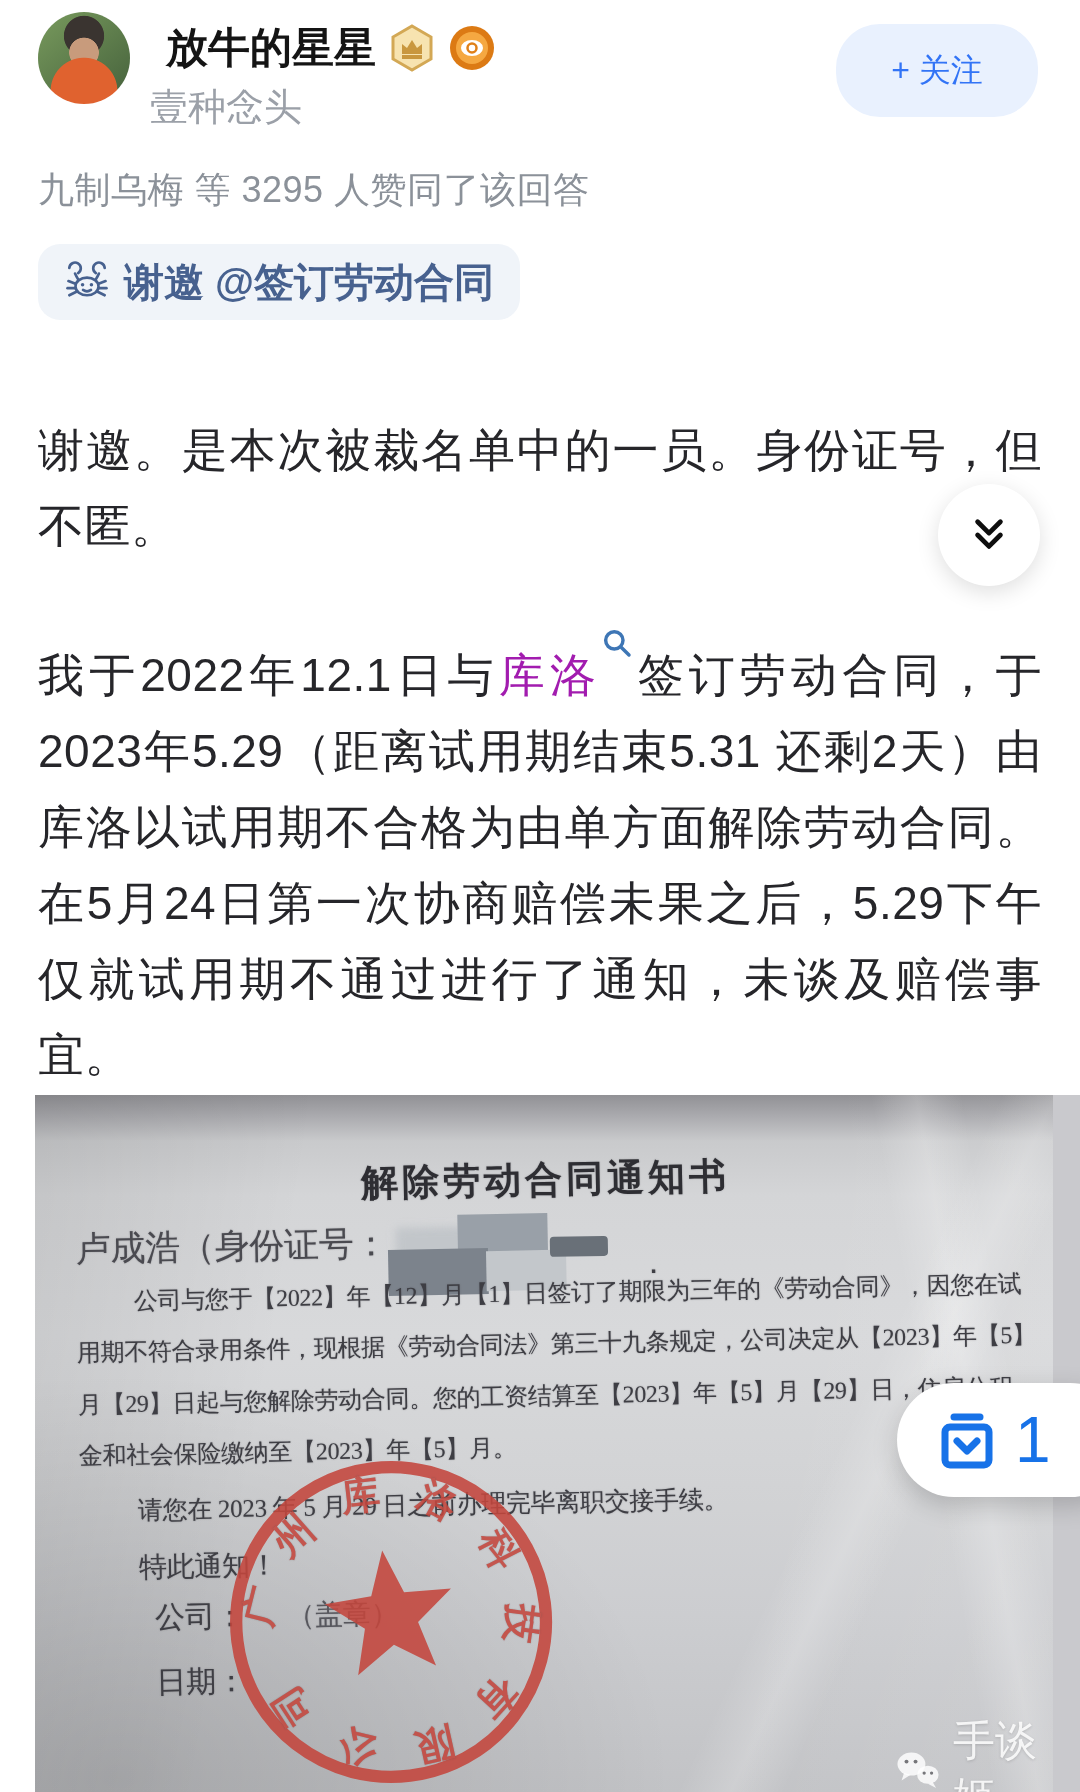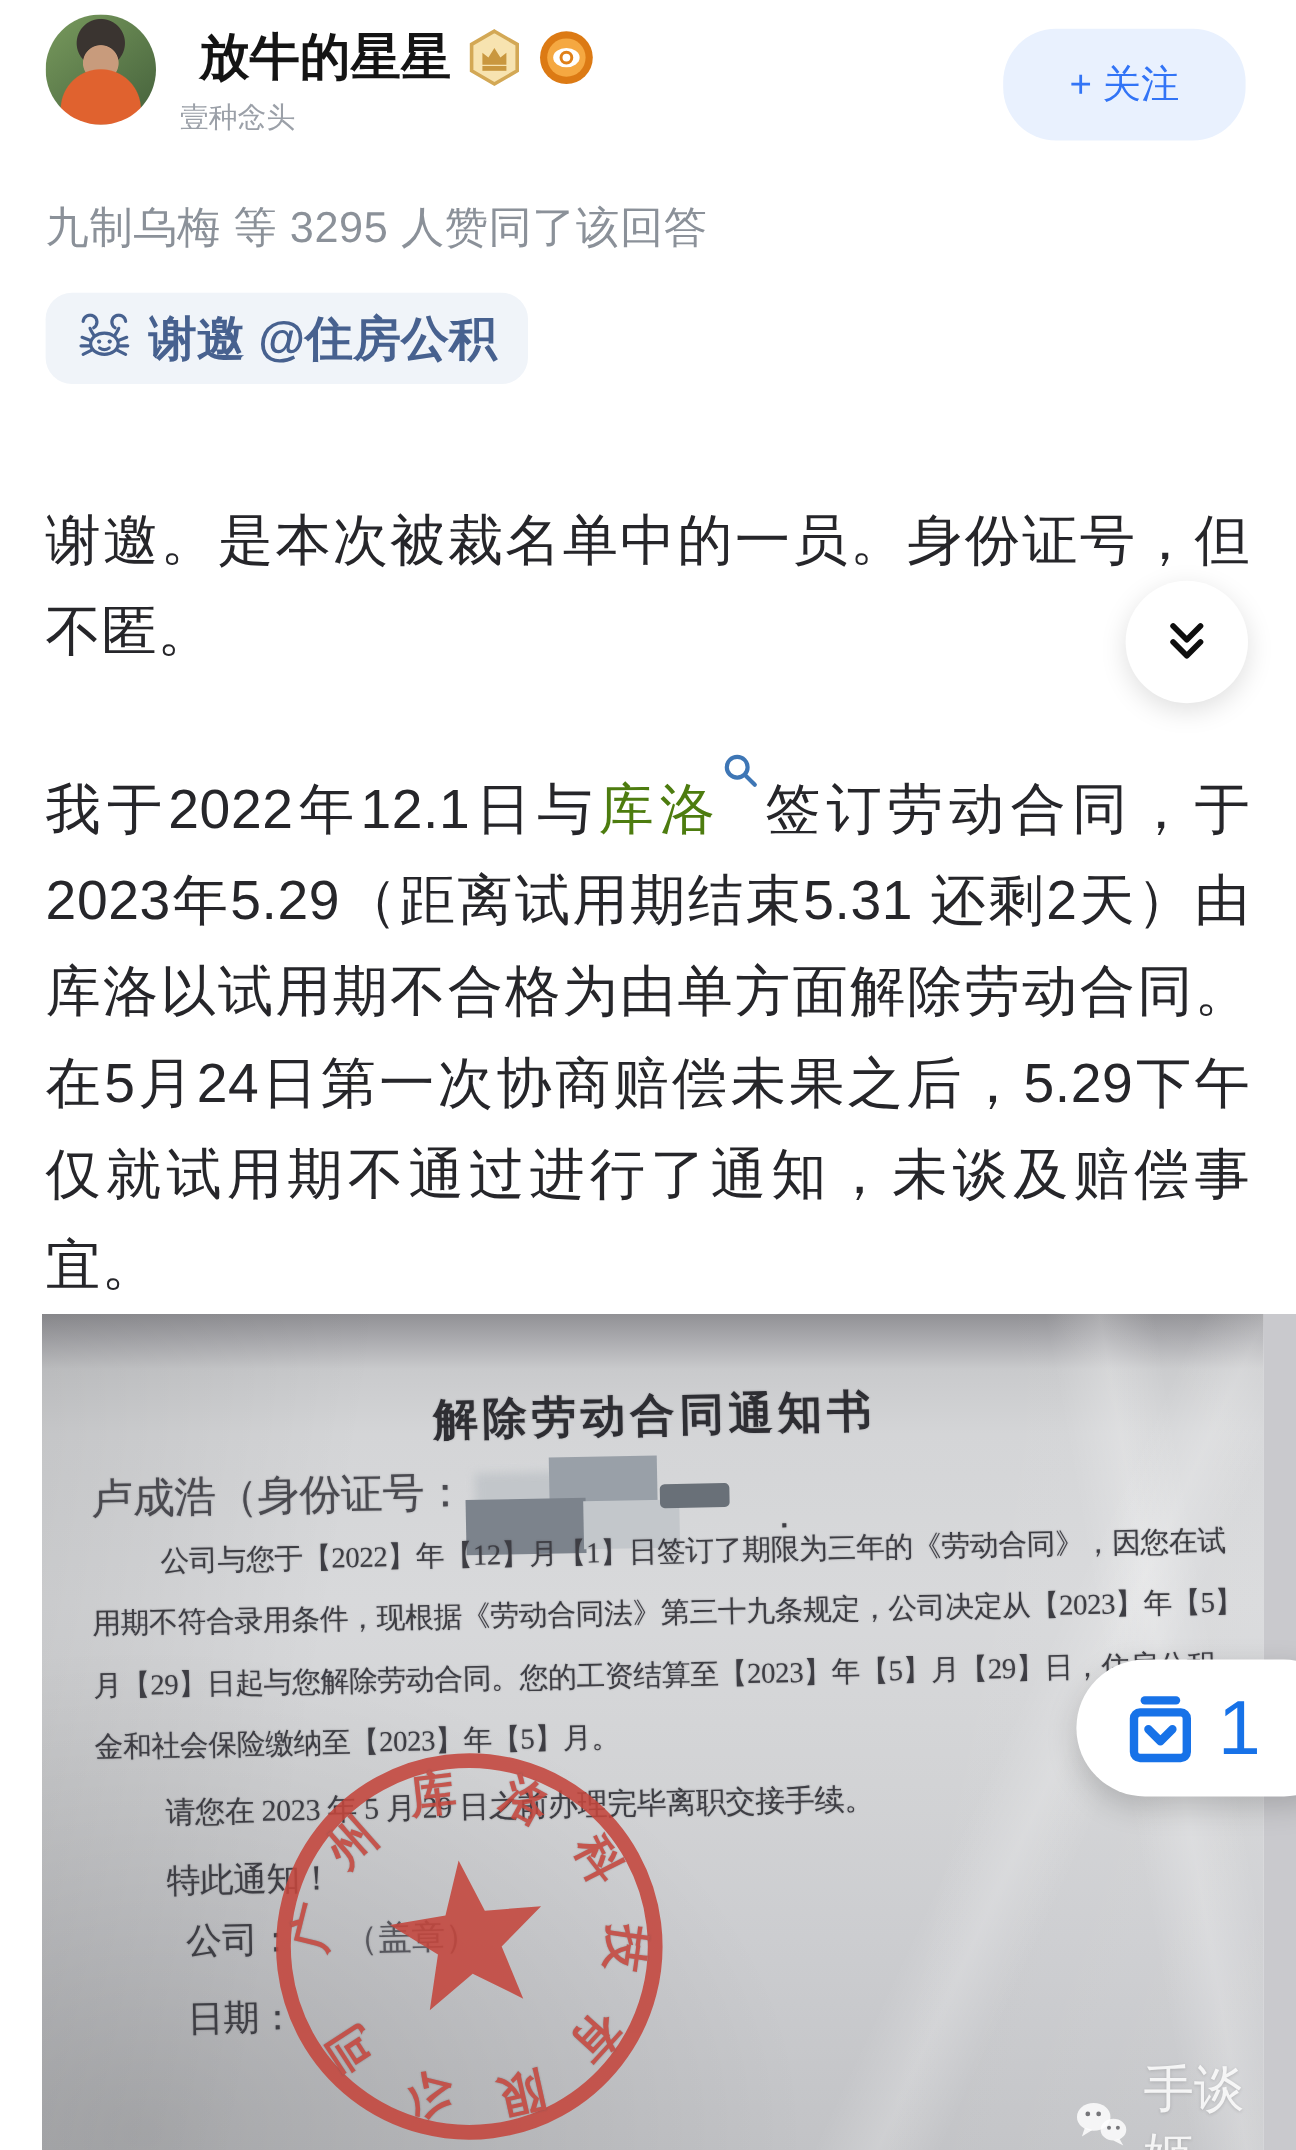--- a/index.html
+++ b/index.html
@@ -9,37 +9,37 @@
   
   .avatar{position:absolute;left:38px;top:12px;width:92px;height:92px;border-radius:50%;
     background:
       radial-gradient(circle at 50% 86%, #e0622f 0 36%, rgba(224,98,47,0) 37%),
       radial-gradient(circle at 50% 44%, #c89b7c 0 21%, rgba(200,155,124,0) 22%),
       radial-gradient(circle at 50% 26%, #3a3430 0 24%, rgba(58,52,48,0) 25%),
       linear-gradient(140deg,#789a5d,#44603b);}
   .name-row{position:absolute;left:150px;top:24px;display:flex;align-items:center;gap:12px;margin-left:16px;}
   .username{font-size:42px;font-weight:bold;color:#141414;line-height:1;}
   .badge{width:48px;height:48px;display:block;}
-  .subtitle{position:absolute;left:150px;top:82px;font-size:24px;color:#9BA0A8;}
+  .subtitle{position:absolute;left:150px;top:82px;font-size:38px;color:#9BA0A8;}
   .follow-btn{position:absolute;left:836px;top:24px;width:202px;height:93px;border:none;
     border-radius:44px;background:#E9F1FE;color:#3274F6;font-size:32px;font-weight:500;
     display:flex;align-items:center;justify-content:center;font-family:inherit;}
 
   
   .upvote{position:absolute;left:38px;top:166px;font-size:36px;color:#8B9199;letter-spacing:.5px;}
   .invite-tag{position:absolute;left:38px;top:244px;height:76px;border-radius:22px;background:#F0F4F9;
     display:flex;align-items:center;gap:14px;padding:0 26px;}
   .invite-label{font-size:40px;font-weight:600;color:#47618F;}
 
   
   .para{position:absolute;left:38px;right:38px;font-size:46px;line-height:76px;color:#26262A;
     letter-spacing:.5px;text-align:justify;}
   .para1{top:366px;}
   .para2{top:578px;}
-  .body-link{color:#4d7c0f;text-decoration:none;}
+  .body-link{color:#a21caf;text-decoration:none;}
   .search-sup{display:inline-block;position:relative;top:-16px;width:32px;height:32px;}
 
   
   .collapse-btn{position:absolute;left:938px;top:484px;width:102px;height:102px;border-radius:50%;
     background:#fff;border:none;box-shadow:0 6px 22px rgba(0,0,0,.13);
     display:flex;align-items:center;justify-content:center;}
 
   
   .photo{position:absolute;left:35px;top:1095px;width:1018px;height:697px;margin:0;overflow:hidden;
     background:
@@ -114,21 +114,21 @@
       <circle cx="21" cy="26" r="2" fill="#47618F" stroke="none"></circle>
       <circle cx="31" cy="26" r="2" fill="#47618F" stroke="none"></circle>
       <path d="M21.5,32 Q26,35 30.5,32"></path>
       <path d="M13,25 L5,22"></path>
         <path d="M13,30 L4,30"></path>
         <path d="M14,34 L6,38"></path>
       <path d="M39,25 L47,22"></path>
         <path d="M39,30 L48,30"></path>
         <path d="M38,34 L46,38"></path>
     </svg>
-    <span class="invite-label">谢邀 @住房公积</span>
+    <span class="invite-label">谢邀 @签订劳动合同</span>
   </div>
 
   <p class="para para1">谢邀。是本次被裁名单中的一员。身份证号，但不匿。</p>
 
   <button class="collapse-btn">
     <svg width="38" height="40" viewBox="0 0 40 40" fill="none" stroke="#0E0E0E" stroke-width="5" stroke-linecap="round" stroke-linejoin="round">
       <polyline points="8,6 20,18 32,6"></polyline>
       <polyline points="8,20 20,32 32,20"></polyline>
     </svg>
   </button>

